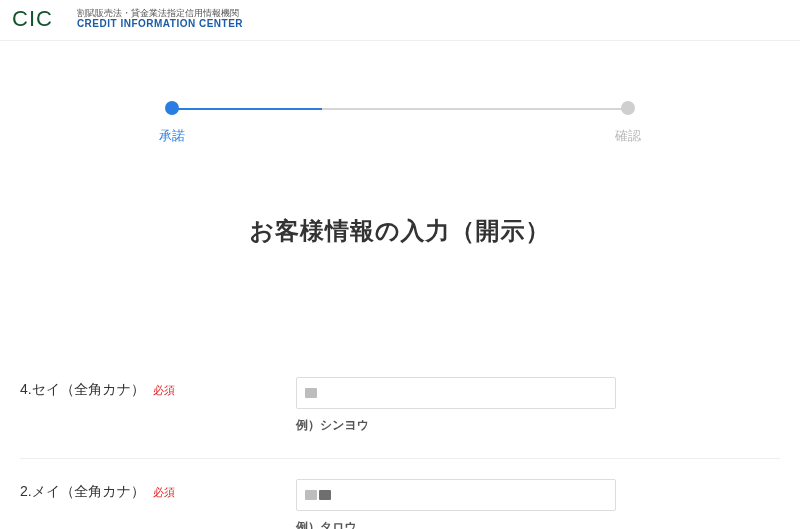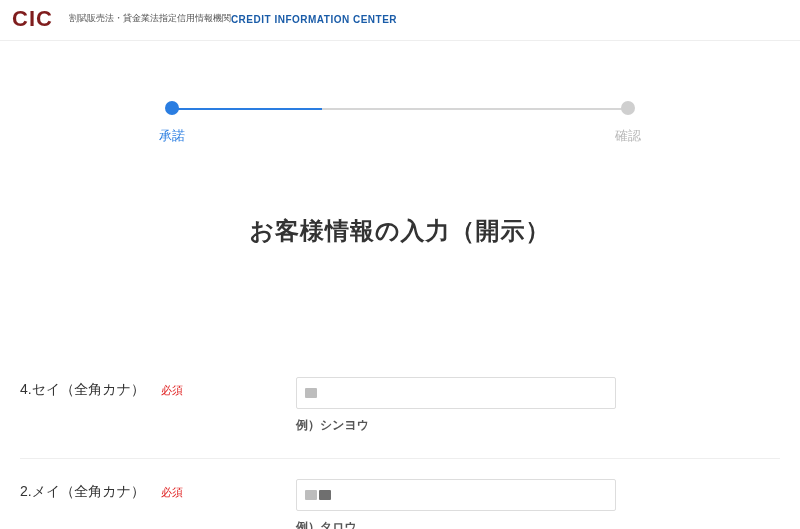--- a/index.html
+++ b/index.html
@@ -4,28 +4,28 @@
 <style>
   * { box-sizing: border-box; margin: 0; padding: 0; }
   html, body { width: 800px; height: 529px; font-family: "Hiragino Kaku Gothic Pro", "Meiryo", sans-serif; background: #fff; color: #333; }
   .header {
     display: flex;
     align-items: center;
     padding: 6px 12px 8px 12px;
     border-bottom: 1px solid #eee;
   }
   .logo {
-    color: #7f1d1d;
-    font-weight: 700;
+    color: #14532d;
+    font-weight: 400;
     font-size: 22px;
     letter-spacing: 1px;
-    margin-right: 16px;
+    margin-right: 24px;
     font-family: Arial, sans-serif;
   }
-  .logo-sub { display: flex; flex-direction: row; line-height: 1.1; }
+  .logo-sub { display: flex; flex-direction: column; line-height: 1.1; }
   .logo-sub .jp { font-size: 9px; color: #555; }
   .logo-sub .en { font-size: 10px; color: #1a5ca8; font-weight: 700; letter-spacing: 0.5px; }
   .content { padding: 0 20px; }
   .stepper {
     width: 520px;
     margin: 60px auto 0 auto;
     position: relative;
   }
   .step-line {
     position: absolute;
@@ -74,21 +74,21 @@
     width: 276px;
     display: flex;
     align-items: center;
     padding-top: 4px;
     font-size: 14px;
     color: #333;
   }
   .required {
     color: #e02424;
     font-size: 11px;
-    margin-left: 16px;
+    margin-left: 8px;
   }
   .input-col { flex: 1; }
   .input-box {
     width: 320px;
     height: 32px;
     border: 1px solid #ddd;
     border-radius: 2px;
     background: #fff;
     padding: 4px 8px;
     display: flex;

